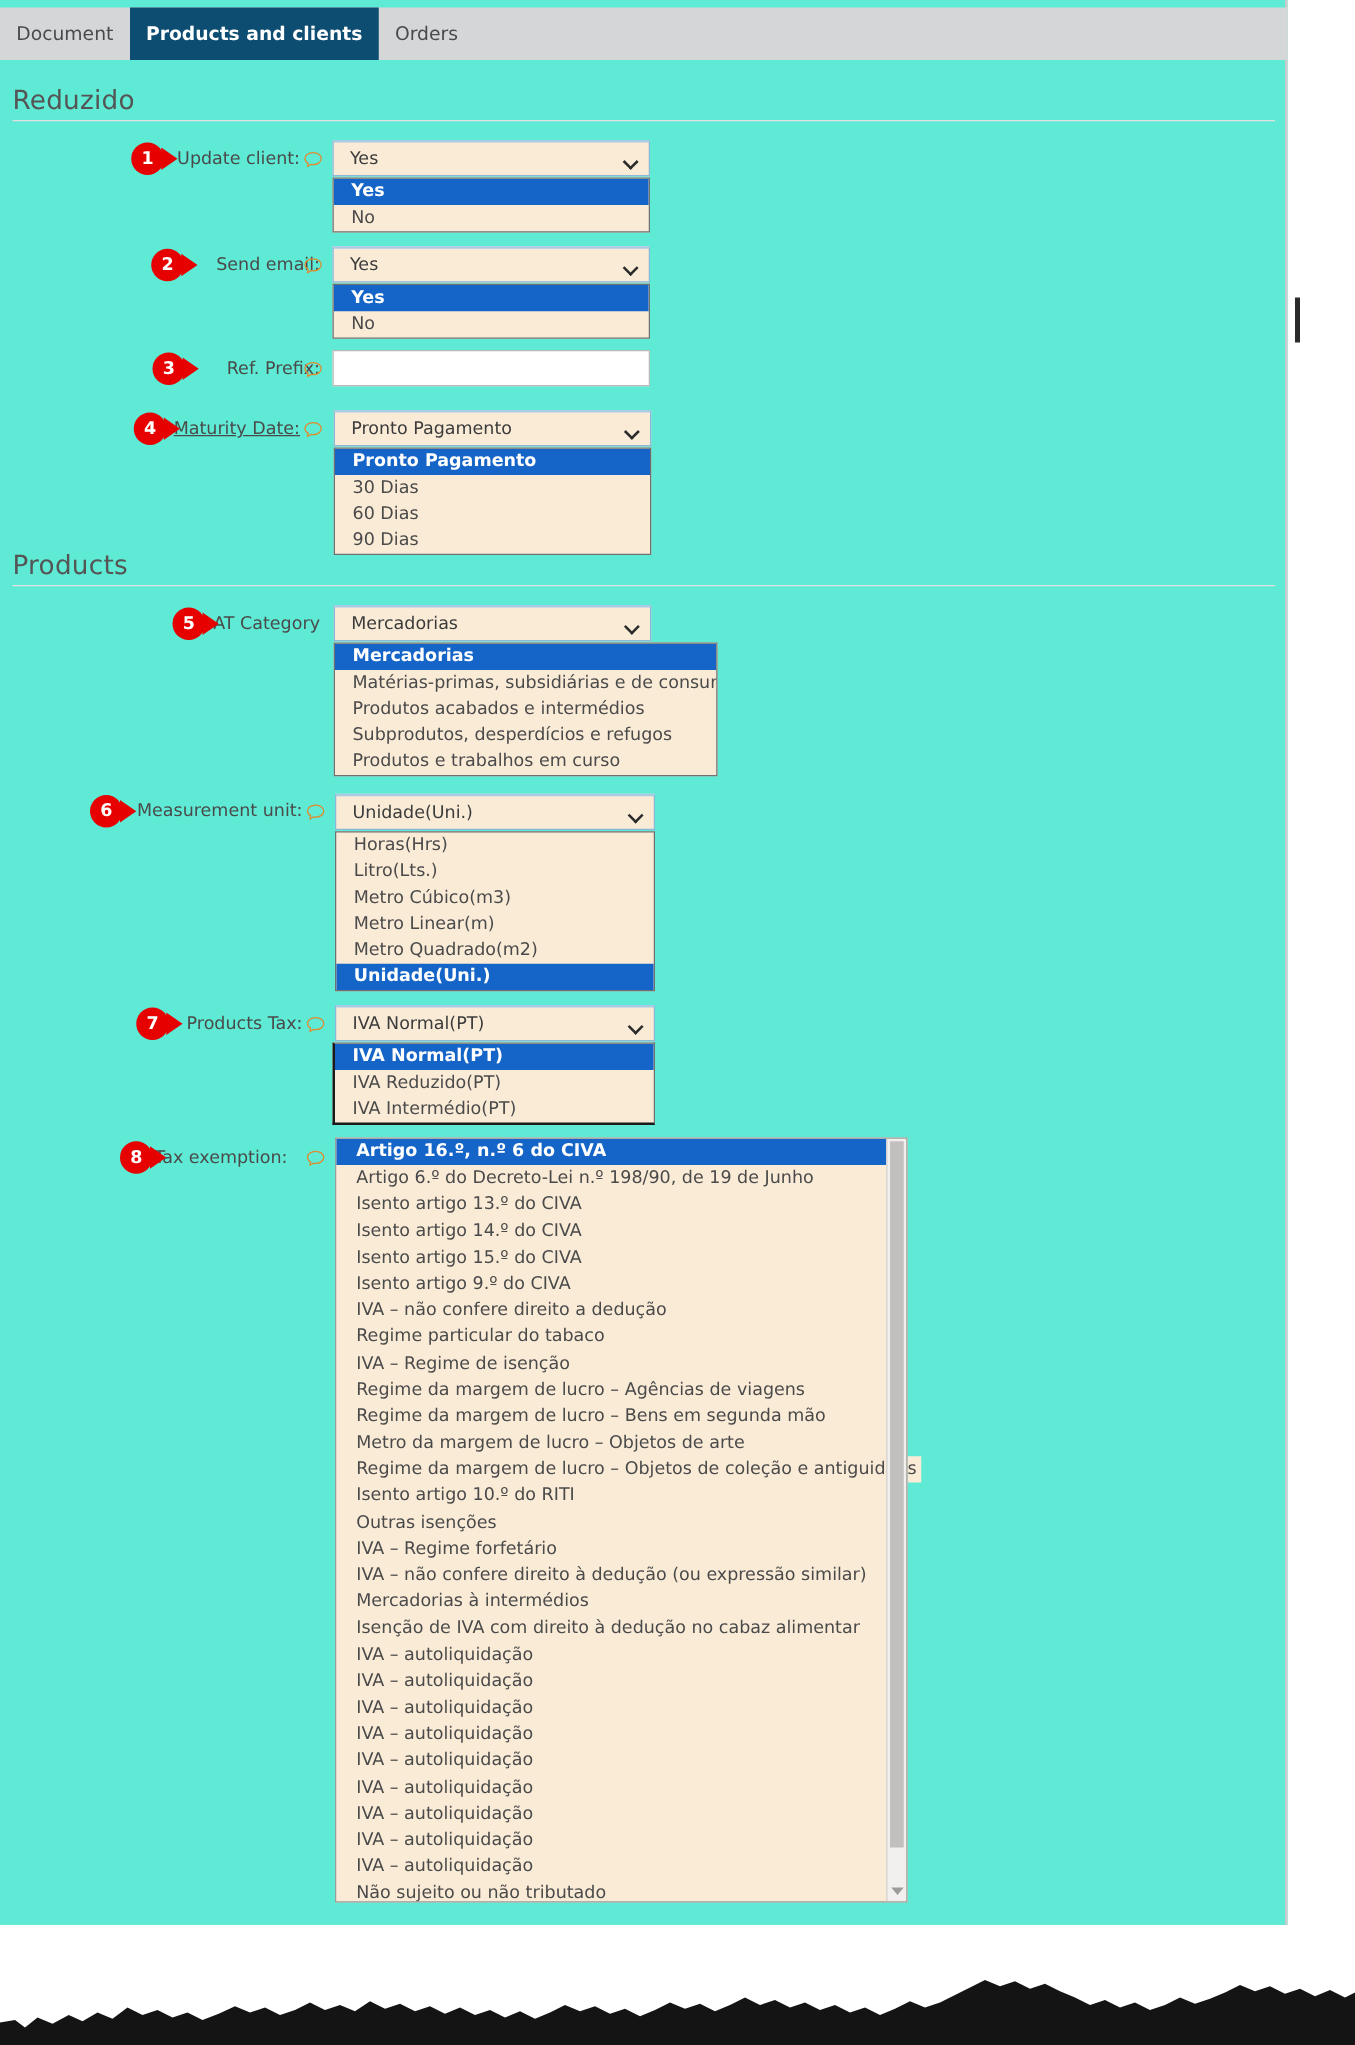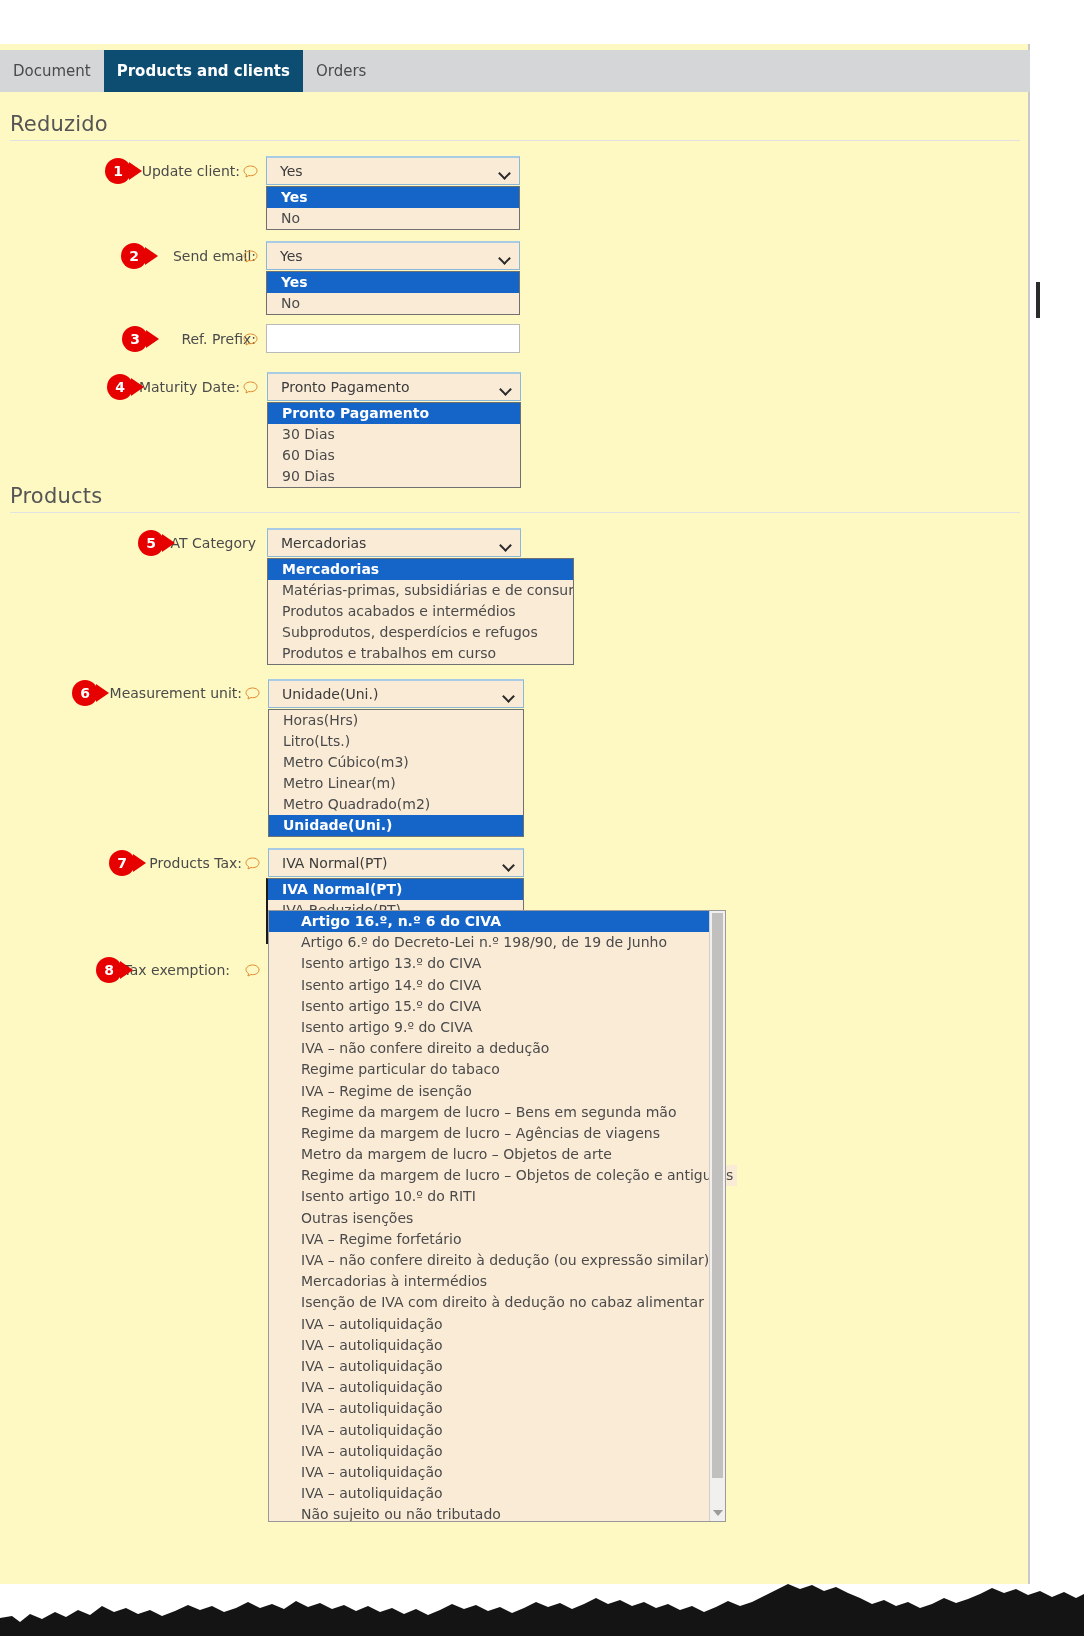--- a/index.html
+++ b/index.html
@@ -13,24 +13,23 @@
     position: relative;
     overflow: hidden;
   }
 
   
   #page {
     position: absolute;
     left: 0; top: 0;
     width: 1030px;
     height: 1540px;
-    background: #fef9c3;
+    background: #5eead4;
     border-right: 2px solid #c9c9c9;
     overflow: visible;
-    margin-top: 44px;
   }
 
   
   #tabbar {
     position: absolute;
     left: 0; top: 6px;
     width: 1030px; height: 42px;
     background: #d4d6d8;
   }
   .tab {
@@ -169,21 +168,21 @@
     overflow: hidden;
   }
   #exempt-list {
     position: absolute;
     left: 0; top: 0;
     width: 440px;
   }
   #exempt-list .opt {
     height: 21.2px;
     line-height: 21.2px;
-    padding-left: 32px;
+    padding-left: 16px;
     overflow: visible;
   }
   #exempt-scroll {
     position: absolute;
     right: 0; top: 0;
     width: 16px; height: 100%;
     background: #f2f0ee;
     border-left: 1px solid #d0cfcd;
   }
   #exempt-thumb {
@@ -277,21 +276,21 @@
   <div class="badge" style="left:122px; top:282px;">3</div>
   <div class="row-label" style="left:48px; top:287px; width:208px;">Ref. Prefix:</div>
   <div class="bubble-icon" style="left:243px; top:289px;">
     <svg width="15" height="13" viewBox="0 0 15 13">
         <path d="M7.5 1C3.9 1 1 3.1 1 5.7c0 1.5 1 2.9 2.5 3.8L3 12l2.9-1.5c.5.1 1 .2 1.6.2 3.6 0 6.5-2.1 6.5-4.9S11.1 1 7.5 1z" fill="none" stroke="#e08a2e" stroke-width="1"></path>
       </svg>
   </div>
   <input class="text-input" style="left: 266px; top: 280px; width: 254px;" value="" placeholder="">
 
   <div class="badge" style="left:107px; top:330px;">4</div>
-  <div class="row-label" style="left:32px; top:335px; width:208px;">Maturity Date:</div>
+  <div class="row-label" style="left:32px; top:335px; width:208px;text-decoration:underline;">Maturity Date:</div>
   <div class="bubble-icon" style="left:243px; top:337px;">
     <svg width="15" height="13" viewBox="0 0 15 13">
         <path d="M7.5 1C3.9 1 1 3.1 1 5.7c0 1.5 1 2.9 2.5 3.8L3 12l2.9-1.5c.5.1 1 .2 1.6.2 3.6 0 6.5-2.1 6.5-4.9S11.1 1 7.5 1z" fill="none" stroke="#e08a2e" stroke-width="1"></path>
       </svg>
   </div>
   <div class="select-box" style="left:267px; top:328px; width:254px;">
     <span class="val">Pronto Pagamento</span>
     <span class="caret"></span>
   </div>
   <div class="listbox" style="left:267px; top:358px; width:254px;">
@@ -370,22 +369,22 @@
   <div id="exempt-list">
       <div class="opt sel">Artigo 16.º, n.º 6 do CIVA</div>
       <div class="opt">Artigo 6.º do Decreto-Lei n.º 198/90, de 19 de Junho</div>
       <div class="opt">Isento artigo 13.º do CIVA</div>
       <div class="opt">Isento artigo 14.º do CIVA</div>
       <div class="opt">Isento artigo 15.º do CIVA</div>
       <div class="opt">Isento artigo 9.º do CIVA</div>
       <div class="opt">IVA – não confere direito a dedução</div>
       <div class="opt">Regime particular do tabaco</div>
       <div class="opt">IVA – Regime de isenção</div>
+      <div class="opt">Regime da margem de lucro – Agências de viagens</div>
       <div class="opt">Regime da margem de lucro – Bens em segunda mão</div>
-      <div class="opt">Regime da margem de lucro – Agências de viagens</div>
       <div class="opt">Metro da margem de lucro – Objetos de arte</div>
       <div class="opt">Regime da margem de lucro – Objetos de coleção e antiguidades</div>
       <div class="opt">Isento artigo 10.º do RITI</div>
       <div class="opt">Outras isenções</div>
       <div class="opt">IVA – Regime forfetário</div>
       <div class="opt">IVA – não confere direito à dedução (ou expressão similar)</div>
       <div class="opt">Mercadorias à intermédios</div>
       <div class="opt">Isenção de IVA com direito à dedução no cabaz alimentar</div>
       <div class="opt">IVA – autoliquidação</div>
       <div class="opt">IVA – autoliquidação</div>

